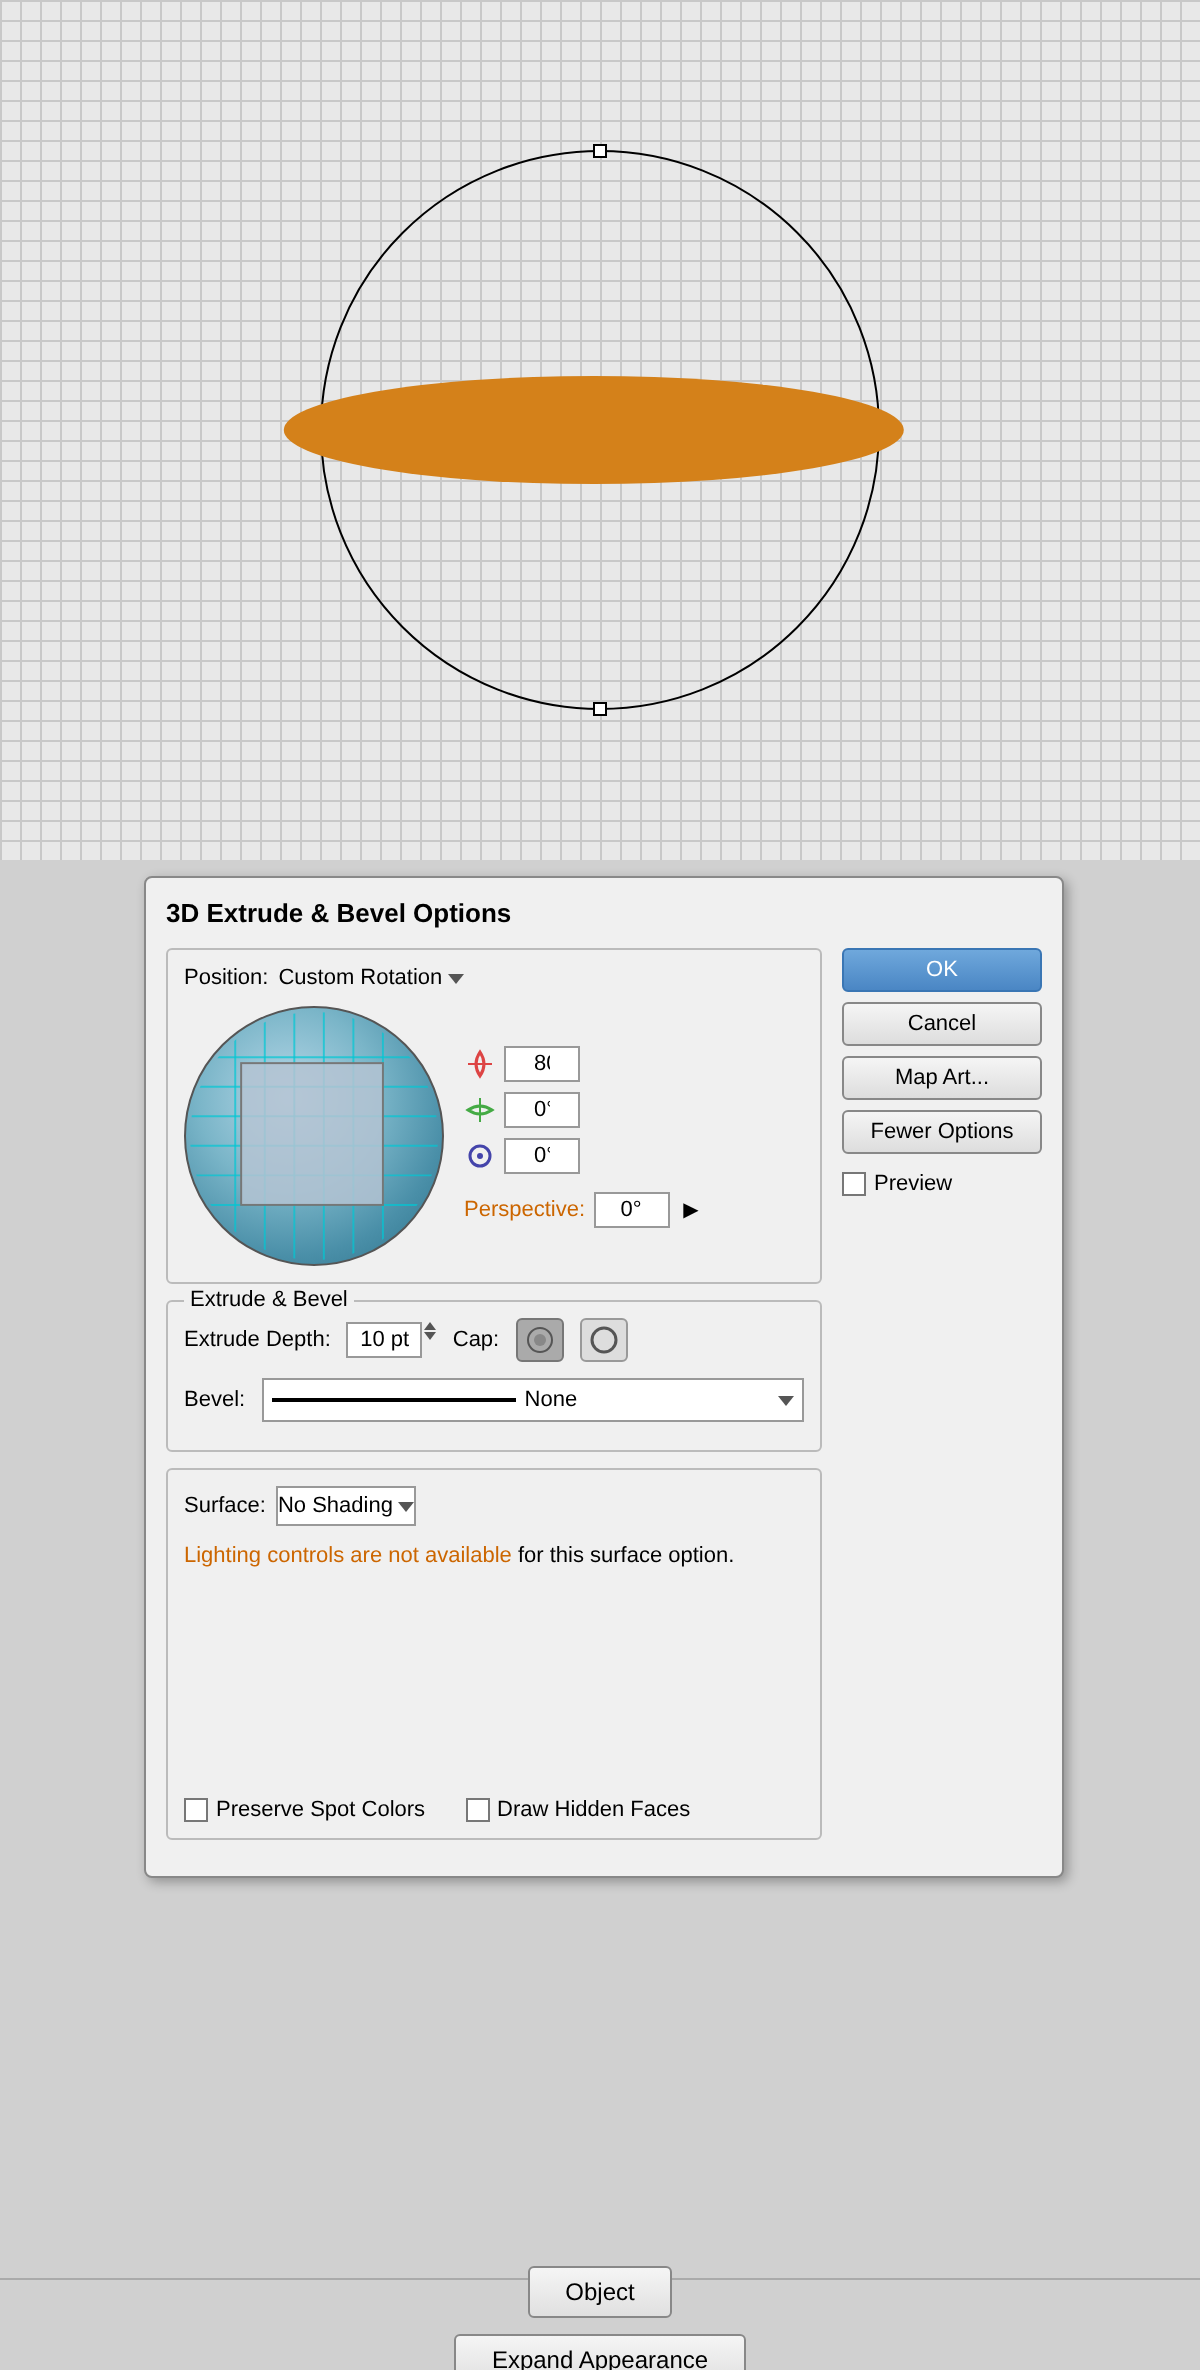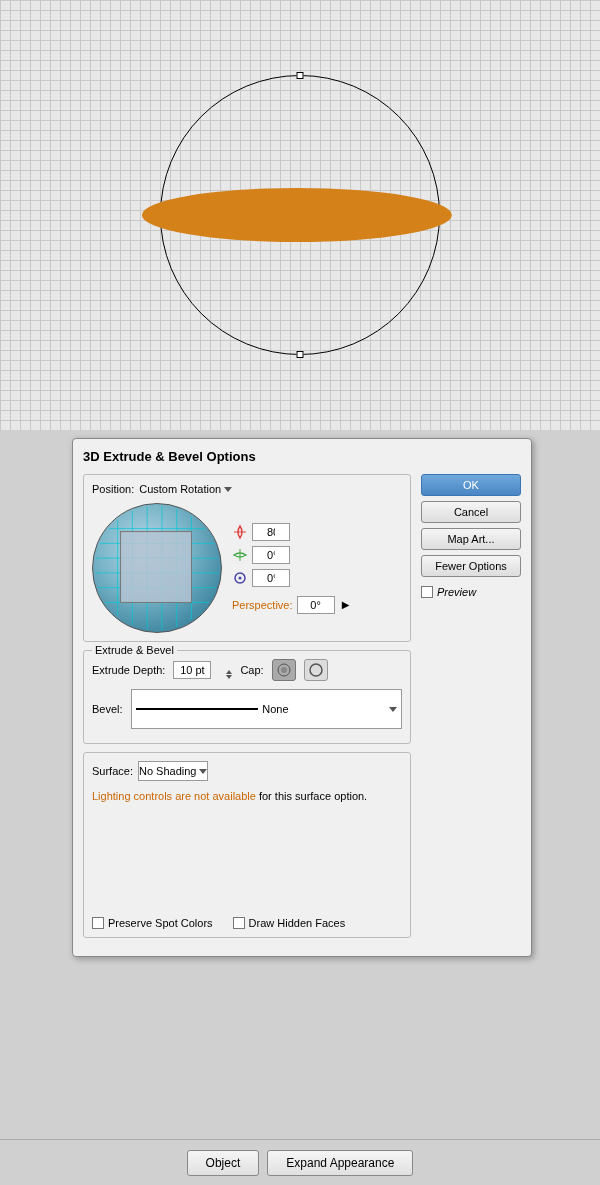--- a/index.html
+++ b/index.html
@@ -240,22 +240,22 @@
       align-items: center;
       gap: 8px;
       margin-bottom: 8px;
       flex-wrap: wrap;
     }
 
     .extrude-label { font-size: 11px; color: #000; white-space: nowrap; }
 
     .value-box {
       display: flex;
-      align-items: flex-end;
-      gap: 15px;
+      align-items: flex-start;
+      gap: 1px;
     }
 
     .val-input {
       width: 38px;
       height: 18px;
       border: 1px solid #999;
       background: white;
       font-size: 11px;
       text-align: center;
     }
@@ -296,21 +296,21 @@
       gap: 8px;
       margin-bottom: 6px;
     }
 
     .bevel-select {
       display: flex;
       align-items: center;
       flex: 1;
       border: 1px solid #999;
       background: white;
-      height: 40px;
+      height: 22px;
       padding: 0 4px;
       gap: 4px;
     }
 
     .bevel-line {
       flex: 1;
       height: 2px;
       background: #000;
     }
 
@@ -421,36 +421,36 @@
       border-color: #3a76b4;
     }
 
     .preview-checkbox-row {
       display: flex;
       align-items: flex-start;
       gap: 4px;
       font-size: 11px;
       color: #000;
       margin-top: 4px;
-      font-style: italic;
     }
 
     
     .bottom-toolbar {
       position: absolute;
       bottom: 0;
       left: 0;
       width: 600px;
       height: 46px;
       background: #d0d0d0;
       border-top: 1px solid #aaa;
       display: flex;
       align-items: center;
       justify-content: center;
       gap: 8px;
+      flex-direction: column;
     }
 
     .toolbar-btn {
       padding: 5px 18px;
       font-size: 12px;
       border: 1px solid #888;
       border-radius: 3px;
       background: linear-gradient(to bottom, #f5f5f5, #e0e0e0);
       cursor: pointer;
     }

